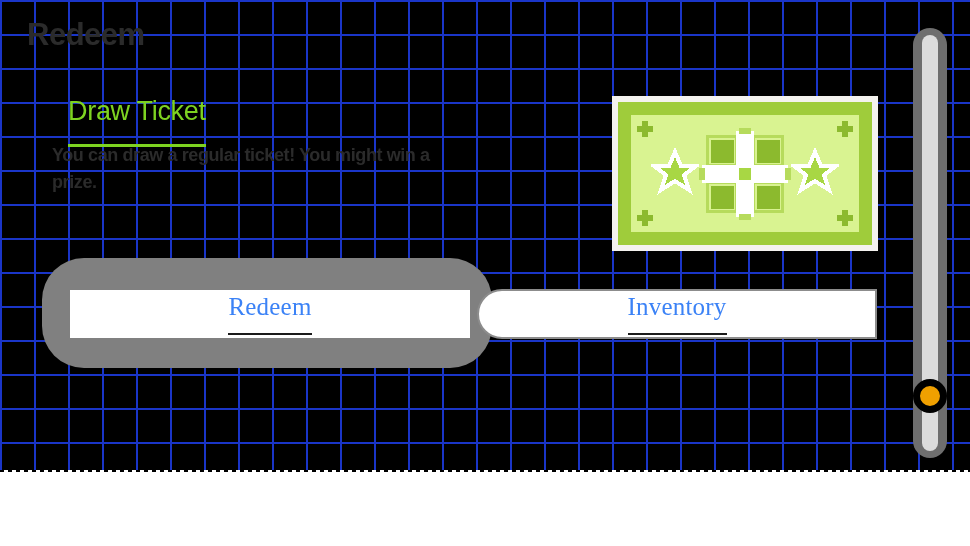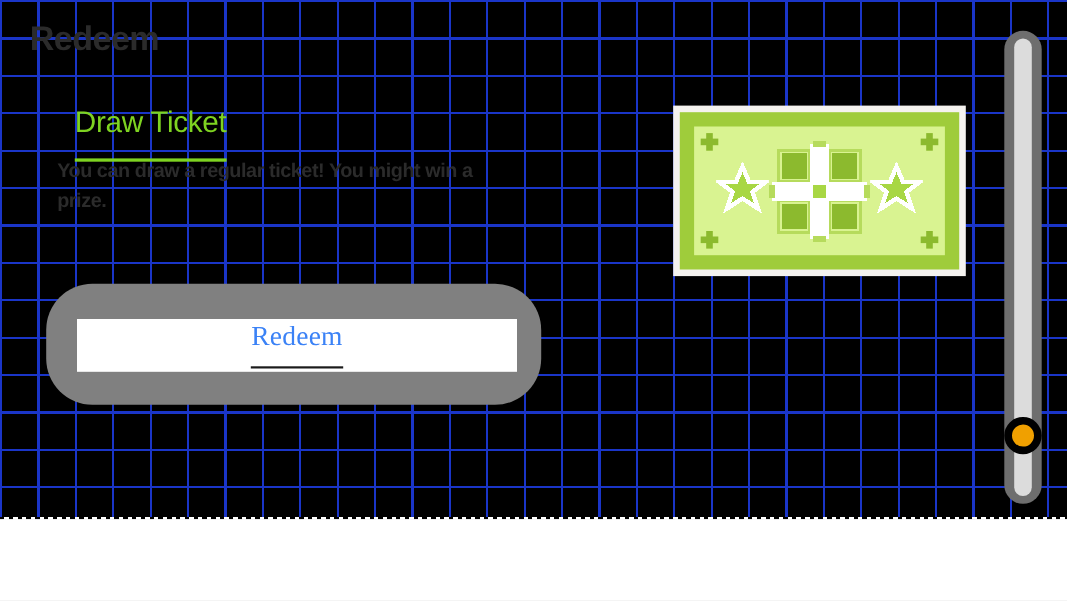--- a/index.html
+++ b/index.html
@@ -299,20 +299,23 @@
         </div>
       </div>
     </div>
 
     <div id="redeem-halo"></div>
 
     <div id="redeem-button">
       <span class="btn-label">Redeem</span>
     </div>
 
+    <div id="inventory-button">
+      <span class="btn-label">Inventory</span>
+    </div>
 
     <div id="scroll-slider">
       <div id="slider-track">
         <div id="slider-fill"></div>
       </div>
       <div id="slider-thumb"></div>
     </div>
 
     <div id="panel-bottom-edge"></div>
   </div>

